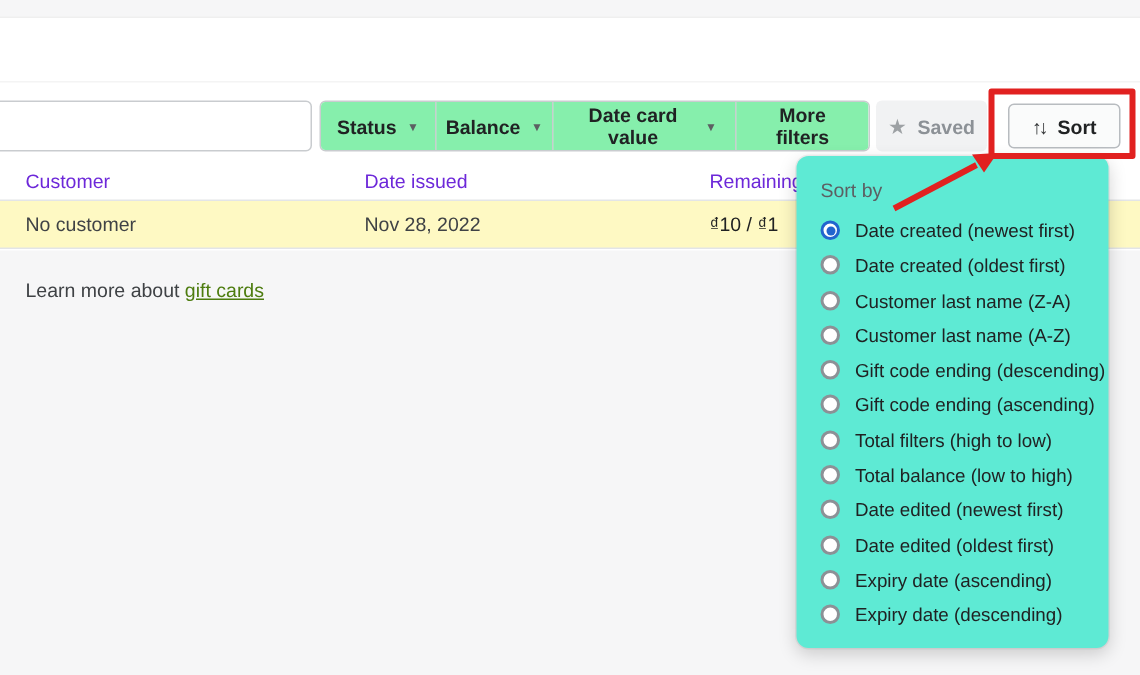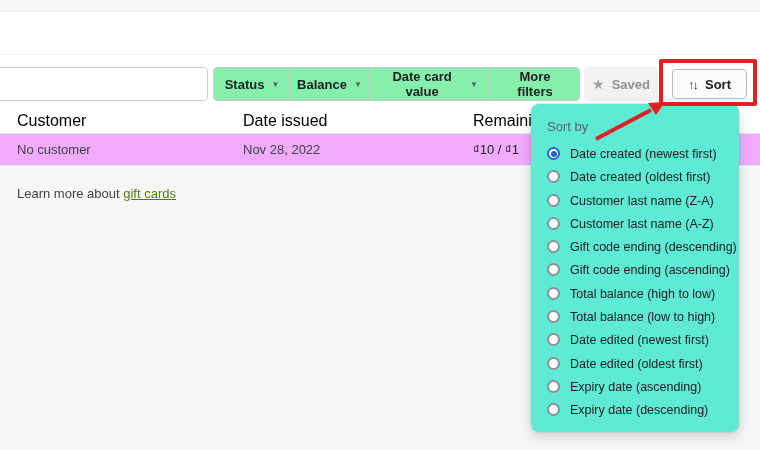--- a/index.html
+++ b/index.html
@@ -35,24 +35,24 @@
   .sortbtn { position:absolute; left:672px; top:69px; width:75px; height:30px;
     background:#fafbfb; border:1px solid #b8bcc0; border-radius:4px; display:flex;
     align-items:center; justify-content:center; gap:6px; font-size:13px; font-weight:600;
     color:#202223; font-family:inherit; cursor:pointer; }
   .updown { font-size:13px; letter-spacing:-2px; margin-right:2px; color:#323436; font-weight:400; }
 
   
   .thead { position:absolute; left:0; top:108px; width:760px; height:26px;
     display:grid; grid-template-columns:226px 230px 1fr; padding-left:17px;
     align-items:center; border-bottom:1px solid #e3e5e7; }
-  .thead span { font-size:16px; color:#000000; }
+  .thead span { font-size:13px; color:#6d28d9; }
   .trow { position:absolute; left:0; top:134px; width:760px; height:32px;
     display:grid; grid-template-columns:226px 230px 1fr; padding-left:17px;
-    align-items:center; border-bottom:1px solid #e3e5e7; background:#f0abfc; cursor:pointer; }
+    align-items:center; border-bottom:1px solid #e3e5e7; background:#fef9c3; cursor:pointer; }
   .trow span { font-size:13px; color:#3f4245; }
   .trow .val { color:#202223; }
 
   .graybelow { position:absolute; left:0; top:167px; width:760px; height:283px; background:#f6f6f7; }
   .learnmore { position:absolute; left:17px; top:186px; font-size:13px; color:#3f4245; }
   .learnmore a { color:#4d7c0f; text-decoration:underline; cursor:pointer; }
 
   
   .popover { position:absolute; left:531px; top:104px; width:208px; height:328px;
     background:#5eead4; border-radius:8px; z-index:20;
@@ -148,21 +148,21 @@
       <div class="opt">
         <span class="radio"></span>
         <span class="lbl">Gift code ending (descending)</span>
       </div>
       <div class="opt">
         <span class="radio"></span>
         <span class="lbl">Gift code ending (ascending)</span>
       </div>
       <div class="opt">
         <span class="radio"></span>
-        <span class="lbl">Total balance (high to low)</span>
+        <span class="lbl">Total filters (high to low)</span>
       </div>
       <div class="opt">
         <span class="radio"></span>
         <span class="lbl">Total balance (low to high)</span>
       </div>
       <div class="opt">
         <span class="radio"></span>
         <span class="lbl">Date edited (newest first)</span>
       </div>
       <div class="opt">

